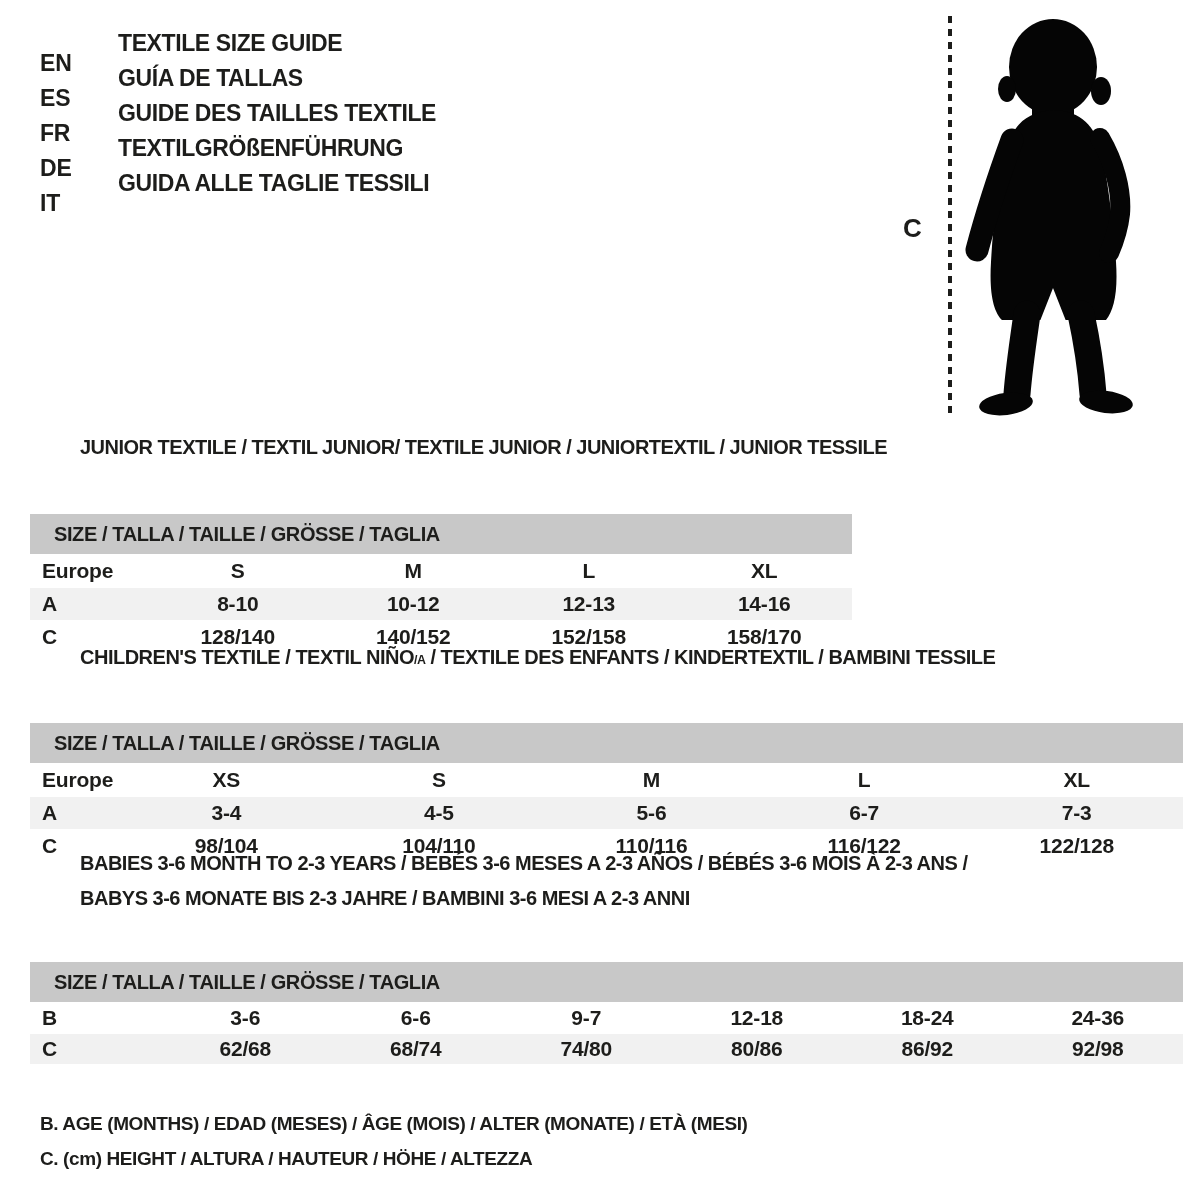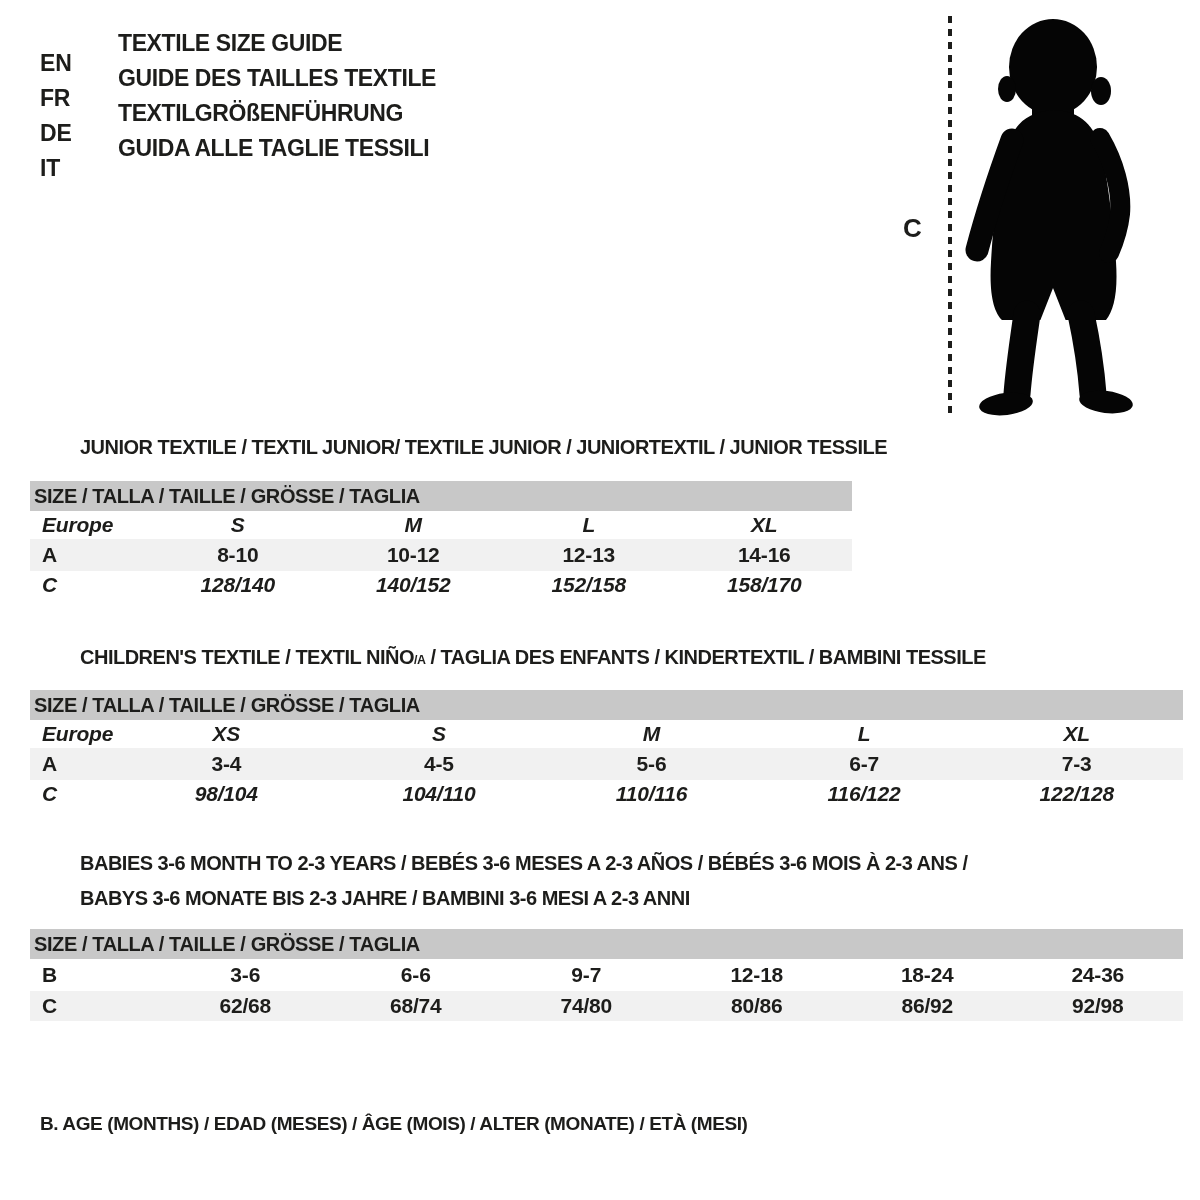--- a/index.html
+++ b/index.html
@@ -25,44 +25,48 @@
   
   .sec-title { position:absolute; left:40px; font-size:20px; letter-spacing:-0.5px; white-space:nowrap;margin-left:40px; }
   .title-sub { font-size:0.62em; }
 
   
   .sizetable { position:absolute; left:30px; }
   .t-junior   { width:822px; }
   .t-children { width:1153px; }
   .t-babies   { width:1153px; }
   .sizebar {
-    height:30px; display:flex; align-items:center; padding-left:4px;
-    background:#c8c8c8; font-size:20px; letter-spacing:-0.4px; box-sizing:border-box;
+    height:40px; display:flex; align-items:center; padding-left:24px;
+    background:#c8c8c8; font-size:20px; letter-spacing:-0.4px; box-sizing:border-box;margin-top:33px;
   }
   .trow { display:grid; align-items:center; }
   .t-junior   .trow { grid-template-columns:120px repeat(4,1fr); }
   .t-children .trow { grid-template-columns:90px  repeat(5,1fr); }
   .t-babies   .trow { grid-template-columns:130px repeat(6,1fr); }
-  .h34 { height:28px;font-style:italic; } .h32 { height:32px; } .h30 { height:30px; }
+  .h34 { height:34px; } .h32 { height:32px; } .h30 { height:30px; }
   .shade { background:#f1f1f1; }
   .cell { text-align:center; font-size:21px; }
   .cell.lbl { text-align:left; padding-left:12px; }
 
   
   .legend-line { position:absolute; left:40px; font-size:19px; letter-spacing:-0.4px; white-space:nowrap; }
 </style>
 </head>
 <body>
 
 <div id="canvas">
 
   <div class="langs">
     <div class="lang-row">
       <span class="lang-code">EN</span>
       <span class="lang-title">TEXTILE SIZE GUIDE</span>
+    </div>
+    <div class="lang-row">
+      <span class="lang-code">ES</span>
+      <span class="lang-title">GUÍA DE TALLAS</span>
     </div>
     <div class="lang-row">
       <span class="lang-code">FR</span>
       <span class="lang-title">GUIDE DES TAILLES TEXTILE</span>
     </div>
     <div class="lang-row">
       <span class="lang-code">DE</span>
       <span class="lang-title">TEXTILGRÖßENFÜHRUNG</span>
     </div>
     <div class="lang-row">
@@ -114,21 +118,21 @@
     <div class="trow h34">
       <span class="cell lbl">C</span>
       <span class="cell">128/140</span>
       <span class="cell">140/152</span>
       <span class="cell">152/158</span>
       <span class="cell">158/170</span>
     </div>
   </div>
 
   <div class="sec-title" style="top:646px">
-    <span>CHILDREN'S TEXTILE / TEXTIL NIÑO</span><span class="title-sub">/A</span><span> / TAGLIA DES ENFANTS / KINDERTEXTIL / BAMBINI TESSILE</span>
+    <span>CHILDREN'S TEXTILE / TEXTIL NIÑO</span><span class="title-sub">/A</span><span> / TEXTILE DES ENFANTS / KINDERTEXTIL / BAMBINI TESSILE</span>
   </div>
   <div class="sizetable t-children" style="top:690px">
     <div class="sizebar">SIZE / TALLA / TAILLE / GRÖSSE / TAGLIA</div>
     <div class="trow h34">
       <span class="cell lbl">Europe</span>
       <span class="cell">XS</span>
       <span class="cell">S</span>
       <span class="cell">M</span>
       <span class="cell">L</span>
       <span class="cell">XL</span>
@@ -169,14 +173,15 @@
       <span class="cell">62/68</span>
       <span class="cell">68/74</span>
       <span class="cell">74/80</span>
       <span class="cell">80/86</span>
       <span class="cell">86/92</span>
       <span class="cell">92/98</span>
     </div>
   </div>
 
   <div class="legend-line" style="top:1113px">B. AGE (MONTHS) / EDAD (MESES) / ÂGE (MOIS) / ALTER (MONATE) / ETÀ (MESI)</div>
+  <div class="legend-line" style="top:1148px">C. (cm) HEIGHT / ALTURA / HAUTEUR / HÖHE / ALTEZZA</div>
 
 </div>
 
 </body></html>

